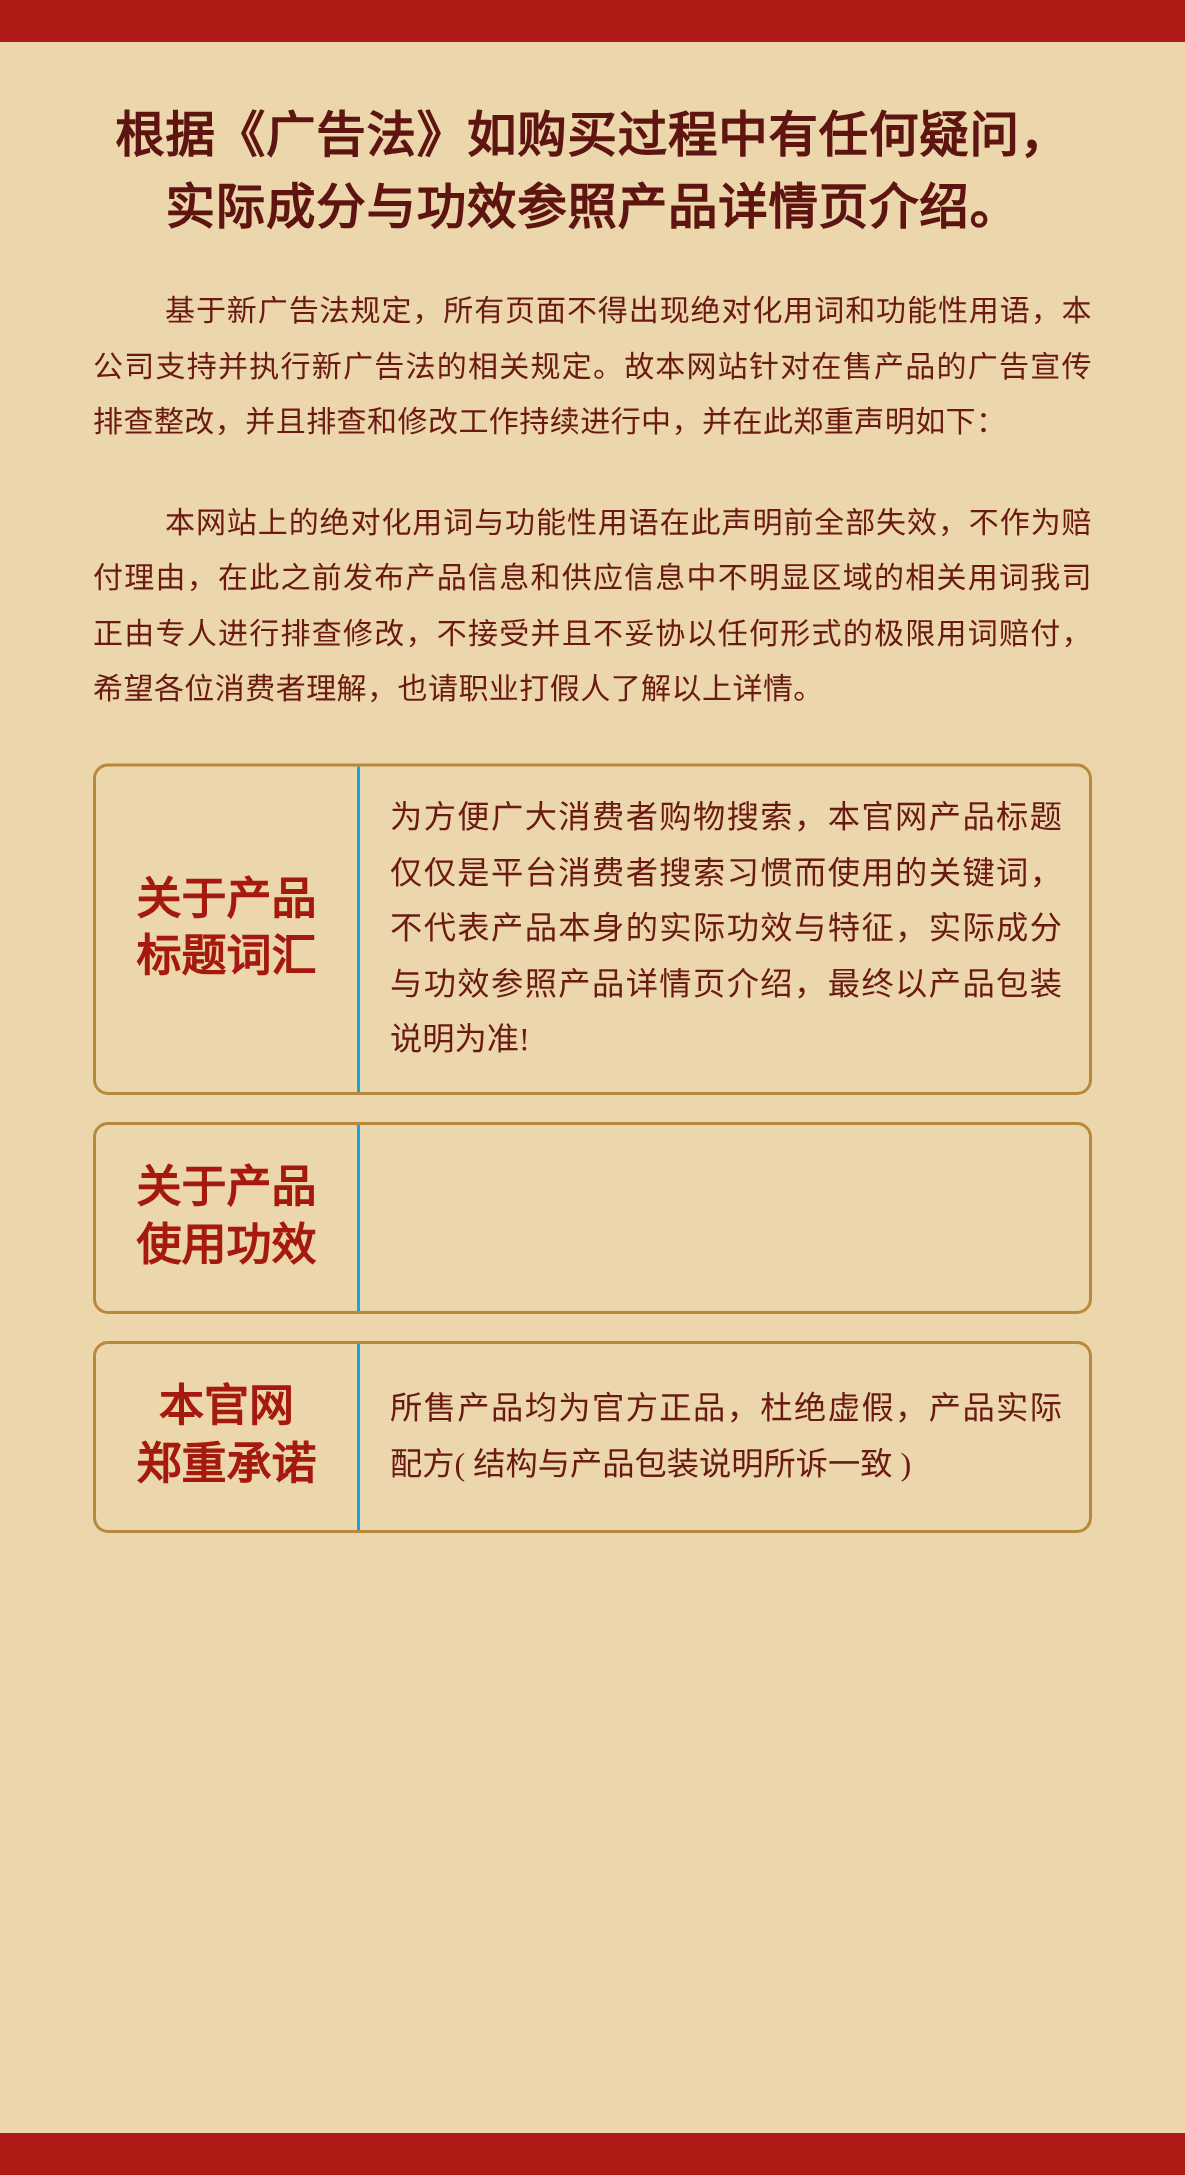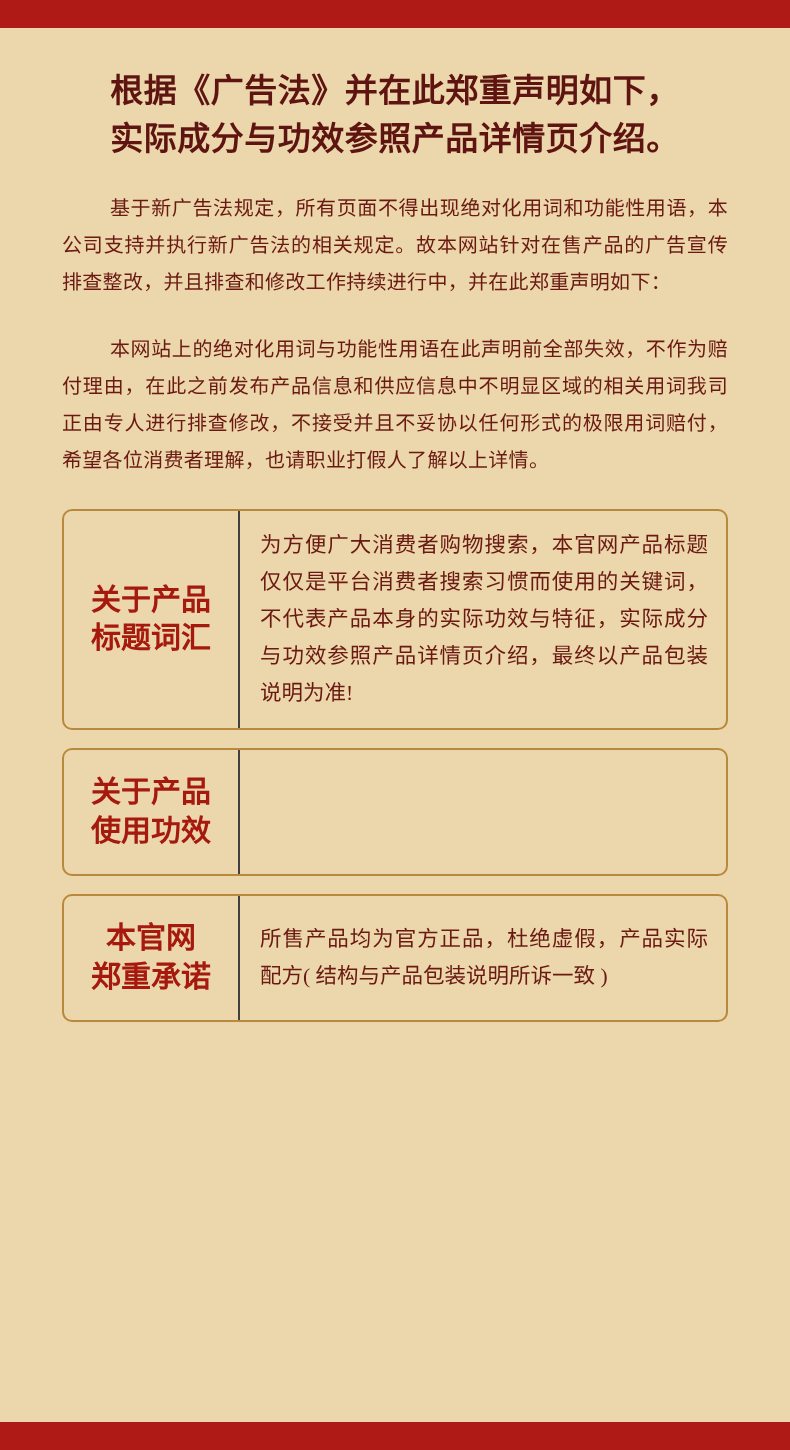--- a/index.html
+++ b/index.html
@@ -72,21 +72,21 @@
   .card-title {
     flex: 0 0 176px;
     display: flex;
     flex-direction: column;
     justify-content: center;
     align-items: center;
     color: #a5190f;
     font-weight: bold;
     font-size: 30px;
     line-height: 1.28;
-    border-right: 2px solid #404040;
+    border-right: 2px solid #0ea5e9;
     padding: 14px 6px;
     box-sizing: border-box;
     text-align: center;
   }
   .card-title span {
     display: block;
     white-space: nowrap;
   }
   .card-body {
     flex: 1 1 auto;
@@ -128,21 +128,21 @@
 <body>
 
 <div class="page">
 
   <div class="bar-top"></div>
 
   <div class="panel">
     <div class="inner">
 
       <h1 class="headline">
-        <span class="l1">根据《广告法》并在此郑重声明如下，</span>
+        <span class="l1">根据《广告法》如购买过程中有任何疑问，</span>
         <span class="l2">实际成分与功效参照产品详情页介绍。</span>
       </h1>
 
       <p class="para">基于新广告法规定，所有页面不得出现绝对化用词和功能性用语，本公司支持并执行新广告法的相关规定。故本网站针对在售产品的广告宣传排查整改，并且排查和修改工作持续进行中，并在此郑重声明如下：</p>
       <p class="para">本网站上的绝对化用词与功能性用语在此声明前全部失效，不作为赔付理由，在此之前发布产品信息和供应信息中不明显区域的相关用词我司正由专人进行排查修改，不接受并且不妥协以任何形式的极限用词赔付，希望各位消费者理解，也请职业打假人了解以上详情。</p>
 
       <div class="cards">
 
         <div class="card">
           <div class="card-title">

